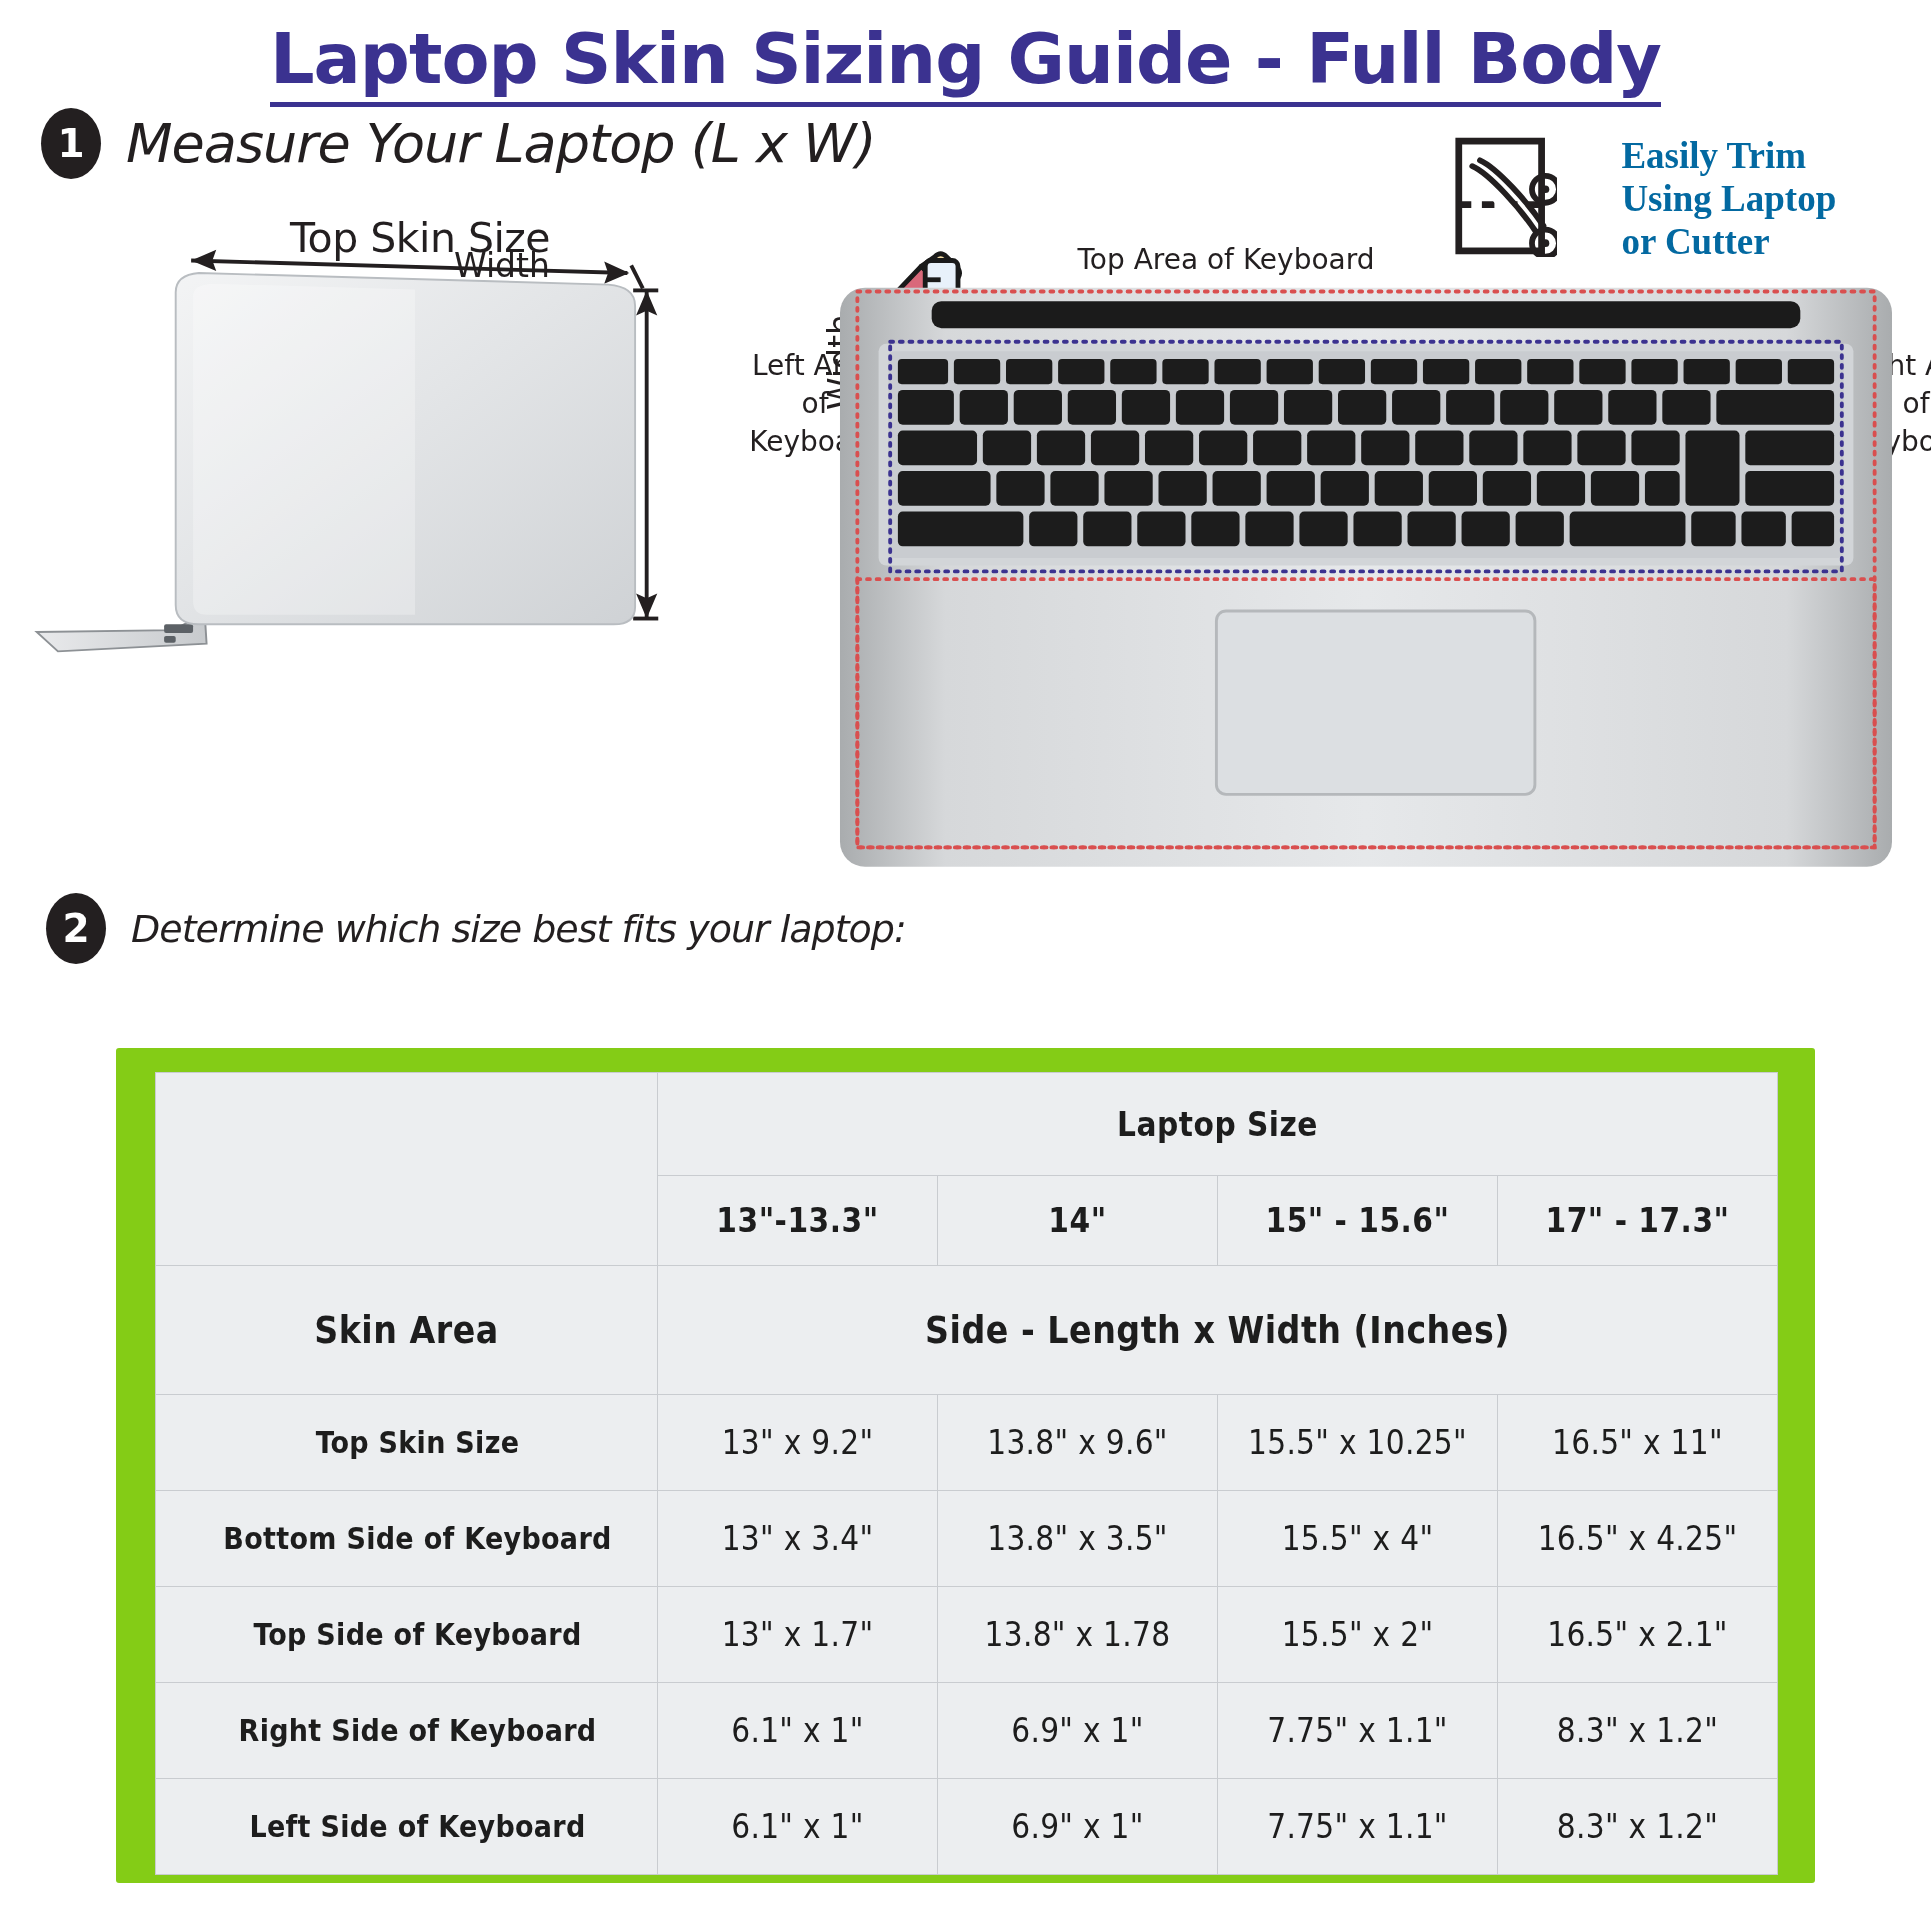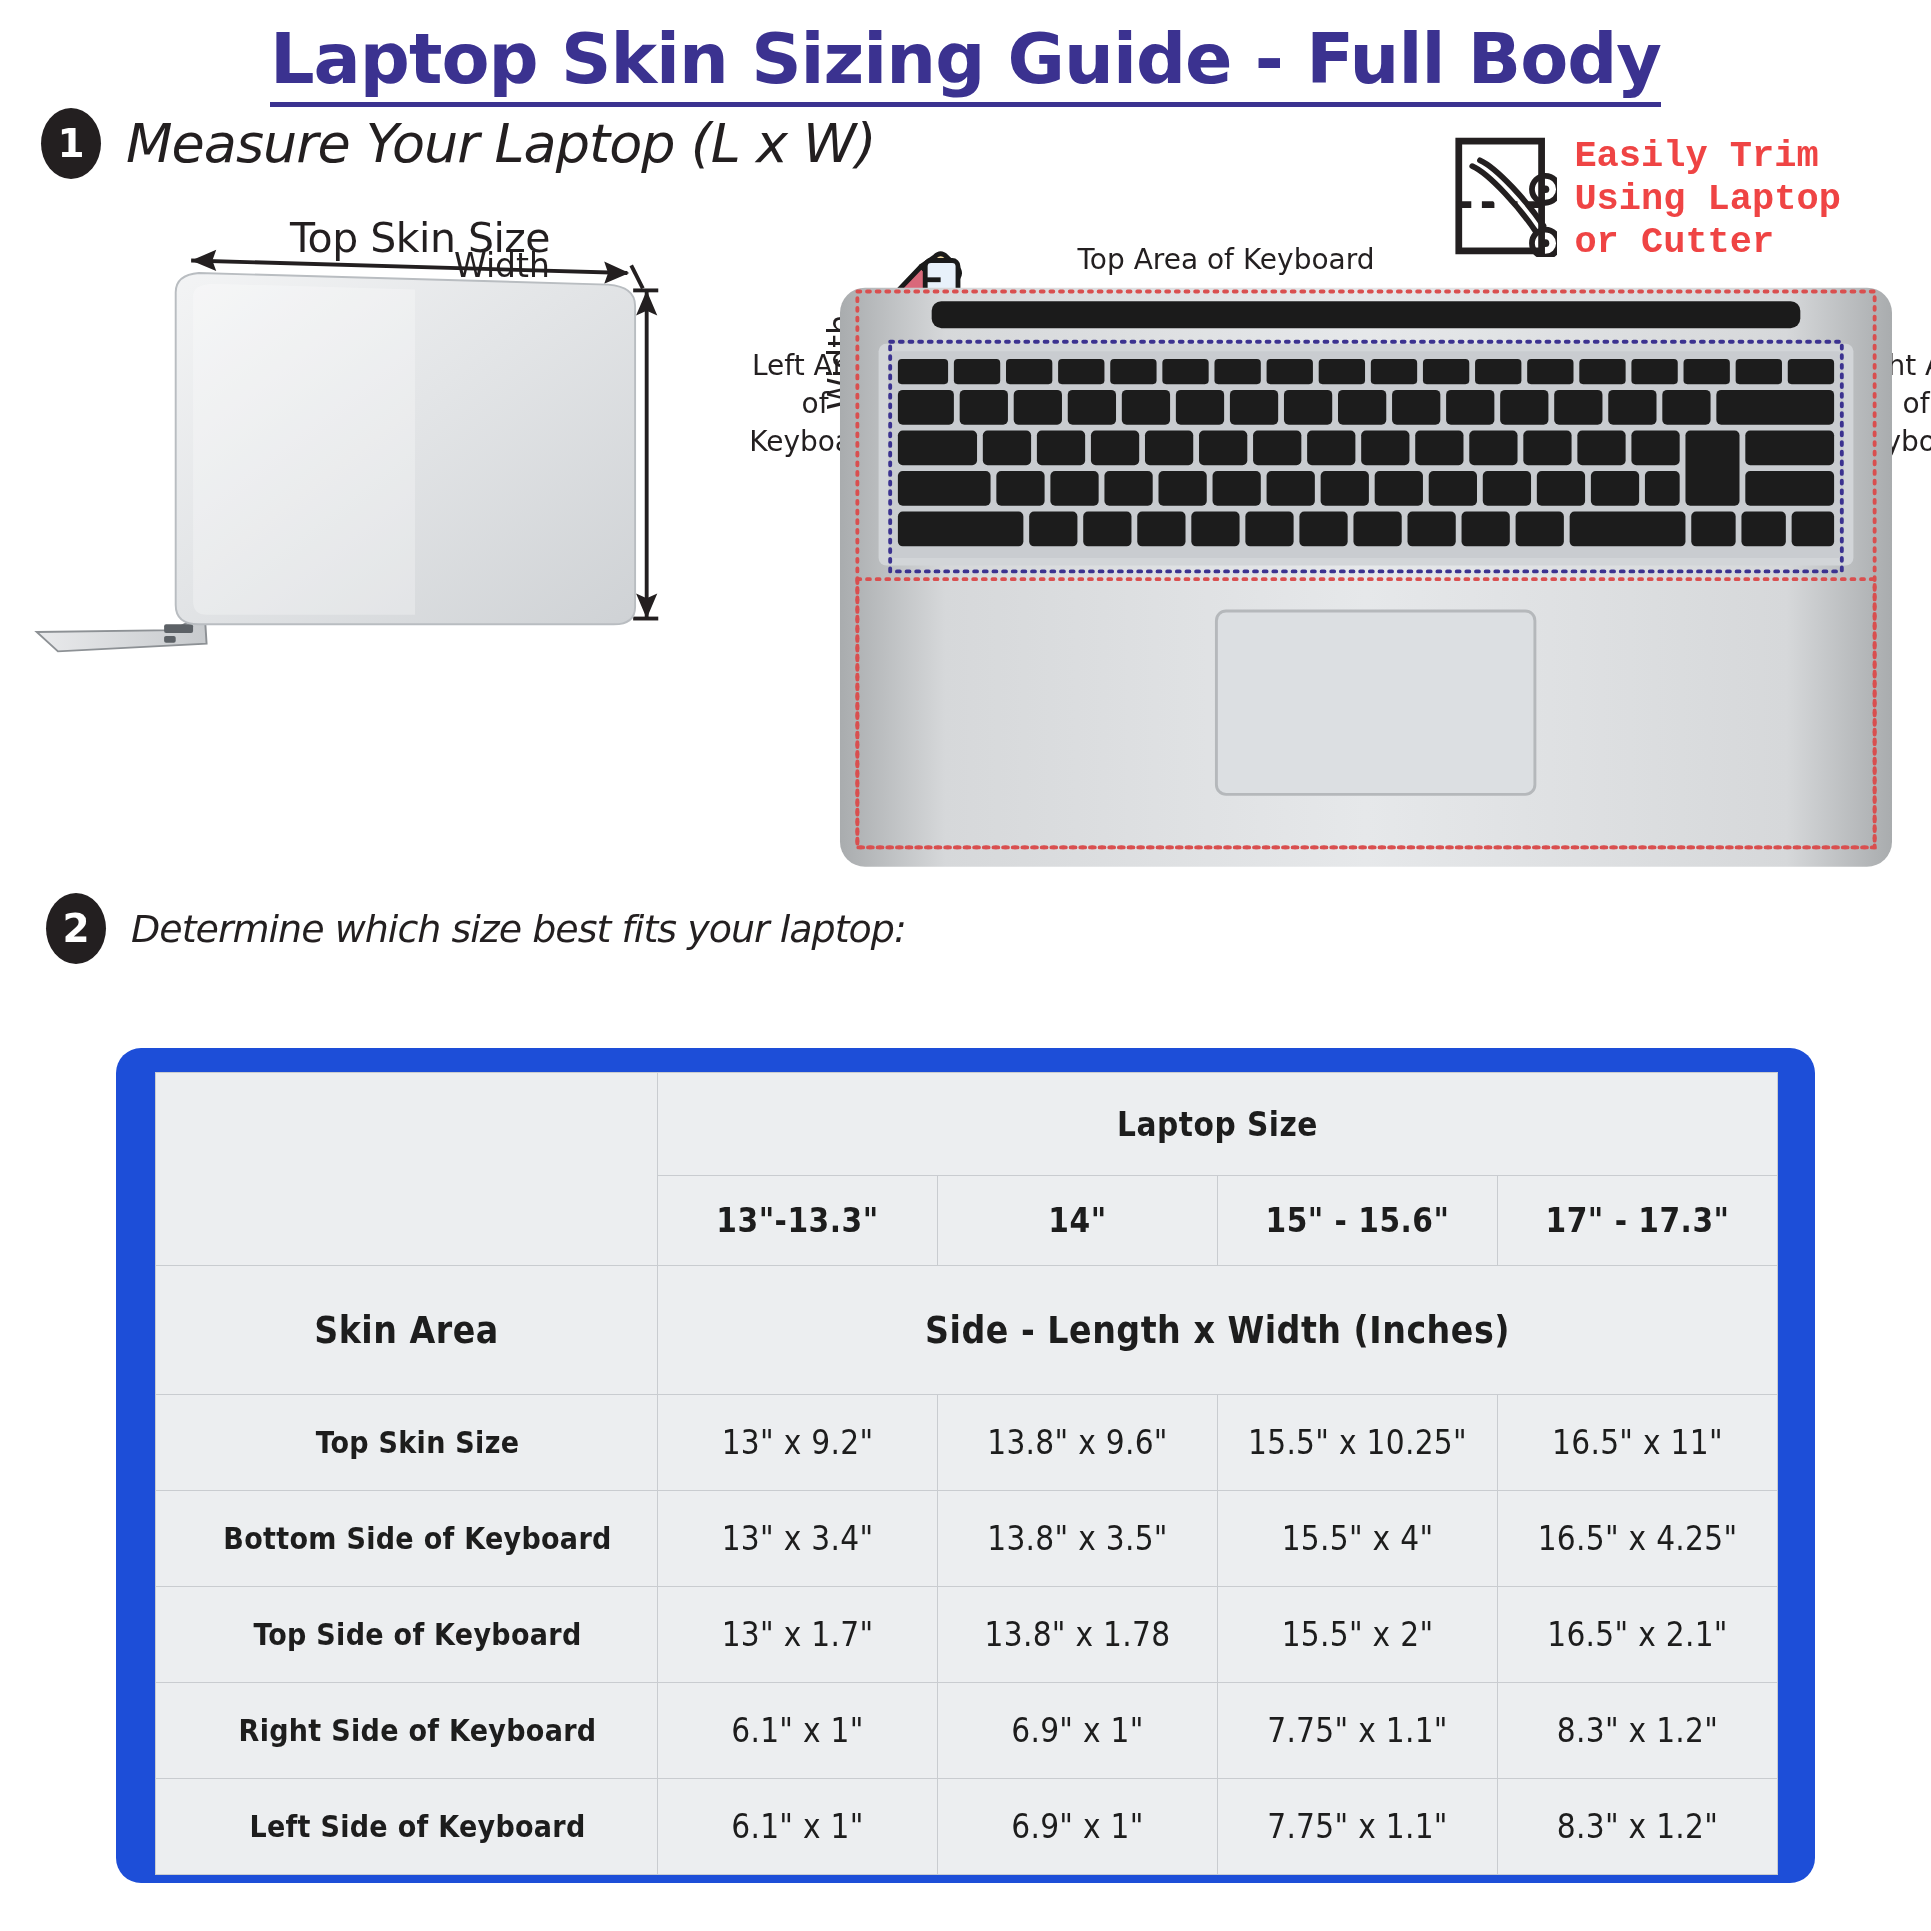--- a/index.html
+++ b/index.html
@@ -53,22 +53,22 @@
   }
   #step2-row{position:absolute;left:46px;top:893px;}
   #step2-row .step-heading{font-size:38px;}
 
   
   #trim-callout{
     position:absolute;left:1453px;top:135px;
     display:flex;align-items:flex-start;gap:17.4px;
   }
   #trim-callout .trim-text{
-    font-family:Liberation Mono, monospace;
-    font-size:37px;font-weight:700;line-height:1.16;color:#ef4444;
+    font-family:Liberation Serif, serif;
+    font-size:37px;font-weight:700;line-height:1.16;color:#0369a1;margin-left:47px;
   }
 
   
   #laptop-illus{position:absolute;left:29px;top:246px;width:830px;height:415px;}
   #length-label{
     position:absolute;left:425px;top:0px;
     font-family:"DejaVu Sans", sans-serif;font-size:33px;color:#231f20;
   }
   #width-label{
     position:absolute;left:792px;top:164px;
@@ -84,21 +84,21 @@
     text-align:center;line-height:1.35;white-space:pre-line;
   }
   #kb-top-label{left:145px;top:0px;width:502px;}
   #kb-bottom-label{left:116px;top:579px;width:541px;}
   #kb-left-label{left:-126px;top:106px;width:222px;}
   #kb-right-label{left:975px;top:106px;width:222px;}
 
   
   #table-panel{
     position:absolute;left:116px;top:1048px;width:1699px;height:835px;
-    background:#1d4ed8;border-radius:25px;
+    background:#84cc16;border-radius:3px;
   }
   table.sizing{
     position:absolute;left:39px;top:24px;
     width:1622px;border-collapse:collapse;
     background:#eceef0;
     table-layout:fixed;
   }
   table.sizing td{
     border:1.9px solid #c9ccd0;
     background:#eceef0;

